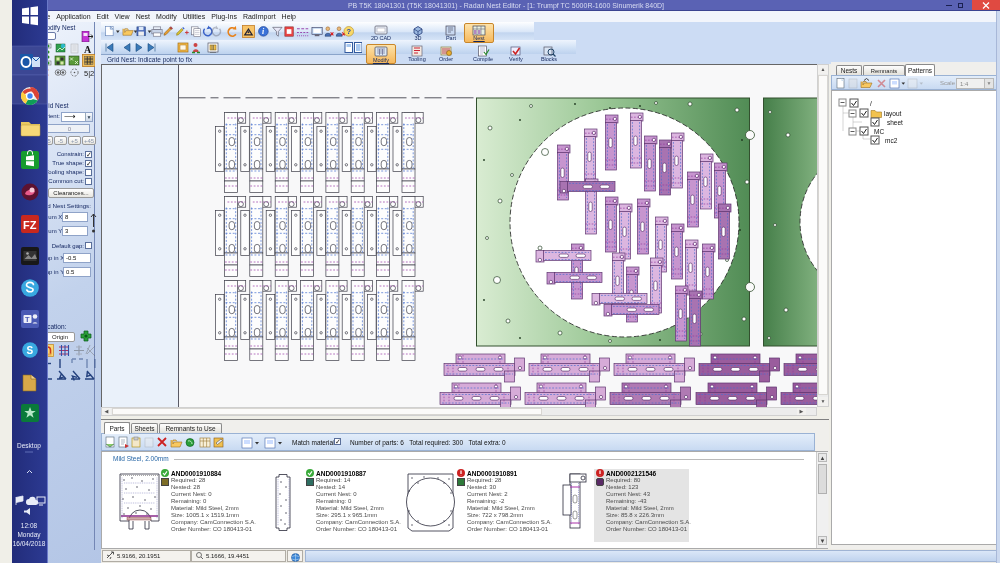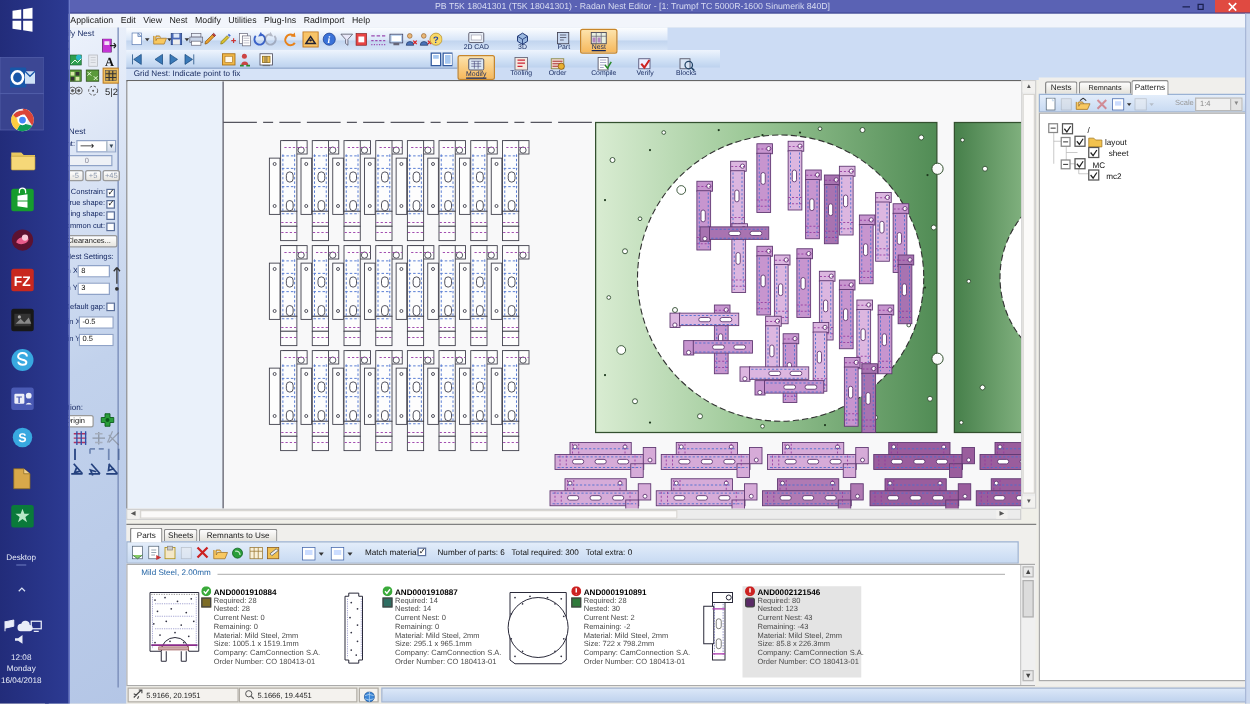--- a/index.html
+++ b/index.html
@@ -1,19 +1,19 @@
 <!DOCTYPE html>
 <html><head>
 <meta charset="utf-8">
 <style>
 * { margin:0; padding:0; box-sizing:border-box; }
 html,body { width:1000px; height:563px; overflow:hidden; font-family:"Liberation Sans",sans-serif; }
 .abs { position:absolute; }
 body { position:relative; background:#f0efe8; }
-#taskbar { left:0; top:0; width:56px; height:563px; background:linear-gradient(90deg,#222c7a,#2c3a92); border-right:1px solid #6a79c8; z-index:50; }
+#taskbar { left:12px; top:0; width:36px; height:563px; background:linear-gradient(90deg,#222c7a,#2c3a92); border-right:1px solid #6a79c8; z-index:50; }
 #titlebar { left:36px; top:0; width:964px; height:11px; background:#5a62b4; color:#d8dcf2; font-size:7px; line-height:11px; text-align:center; padding-right:24px; }
 #menubar { left:36px; top:11px; width:964px; height:11px; background:#f2f5fb; color:#1a1a1a; font-size:7px; line-height:11px; }
 #menubar span { margin-right:6px; }
 #toolzone { left:94px; top:22px; width:906px; height:42px; background:#ccdcf4; }
 #toolbar1 { left:0; top:0; width:440px; height:18px; background:linear-gradient(#fdfeff,#d9e6f8 55%,#c2d5ef 60%,#d6e4f7); }
 #toolbar2 { left:0; top:18px; width:482px; height:14px; background:linear-gradient(#eef4fd,#cfe0f5 60%,#bdd2ee); }
 #promptbar { left:0; top:32px; width:272px; height:10px; background:#d6e3f7; border-top:1px solid #8aa4ca; color:#14275c; font-size:6.5px; line-height:10px; padding-left:13px; }
 #leftpanel { left:36px; top:22px; width:65px; height:541px; background:linear-gradient(150deg,#eef3fc 0%,#c2d2ec 50%,#b4c6e6 100%); z-index:40; font-size:6px; color:#10235e; }
 #lp-inner { left:3px; top:0; width:56px; height:528px; border-right:1px solid #7386b4; }
 #canvasbox { left:101px; top:64px; width:717px; height:343px; background:#f8f8f9; border-top:1px solid #666; border-left:1px solid #666; }

